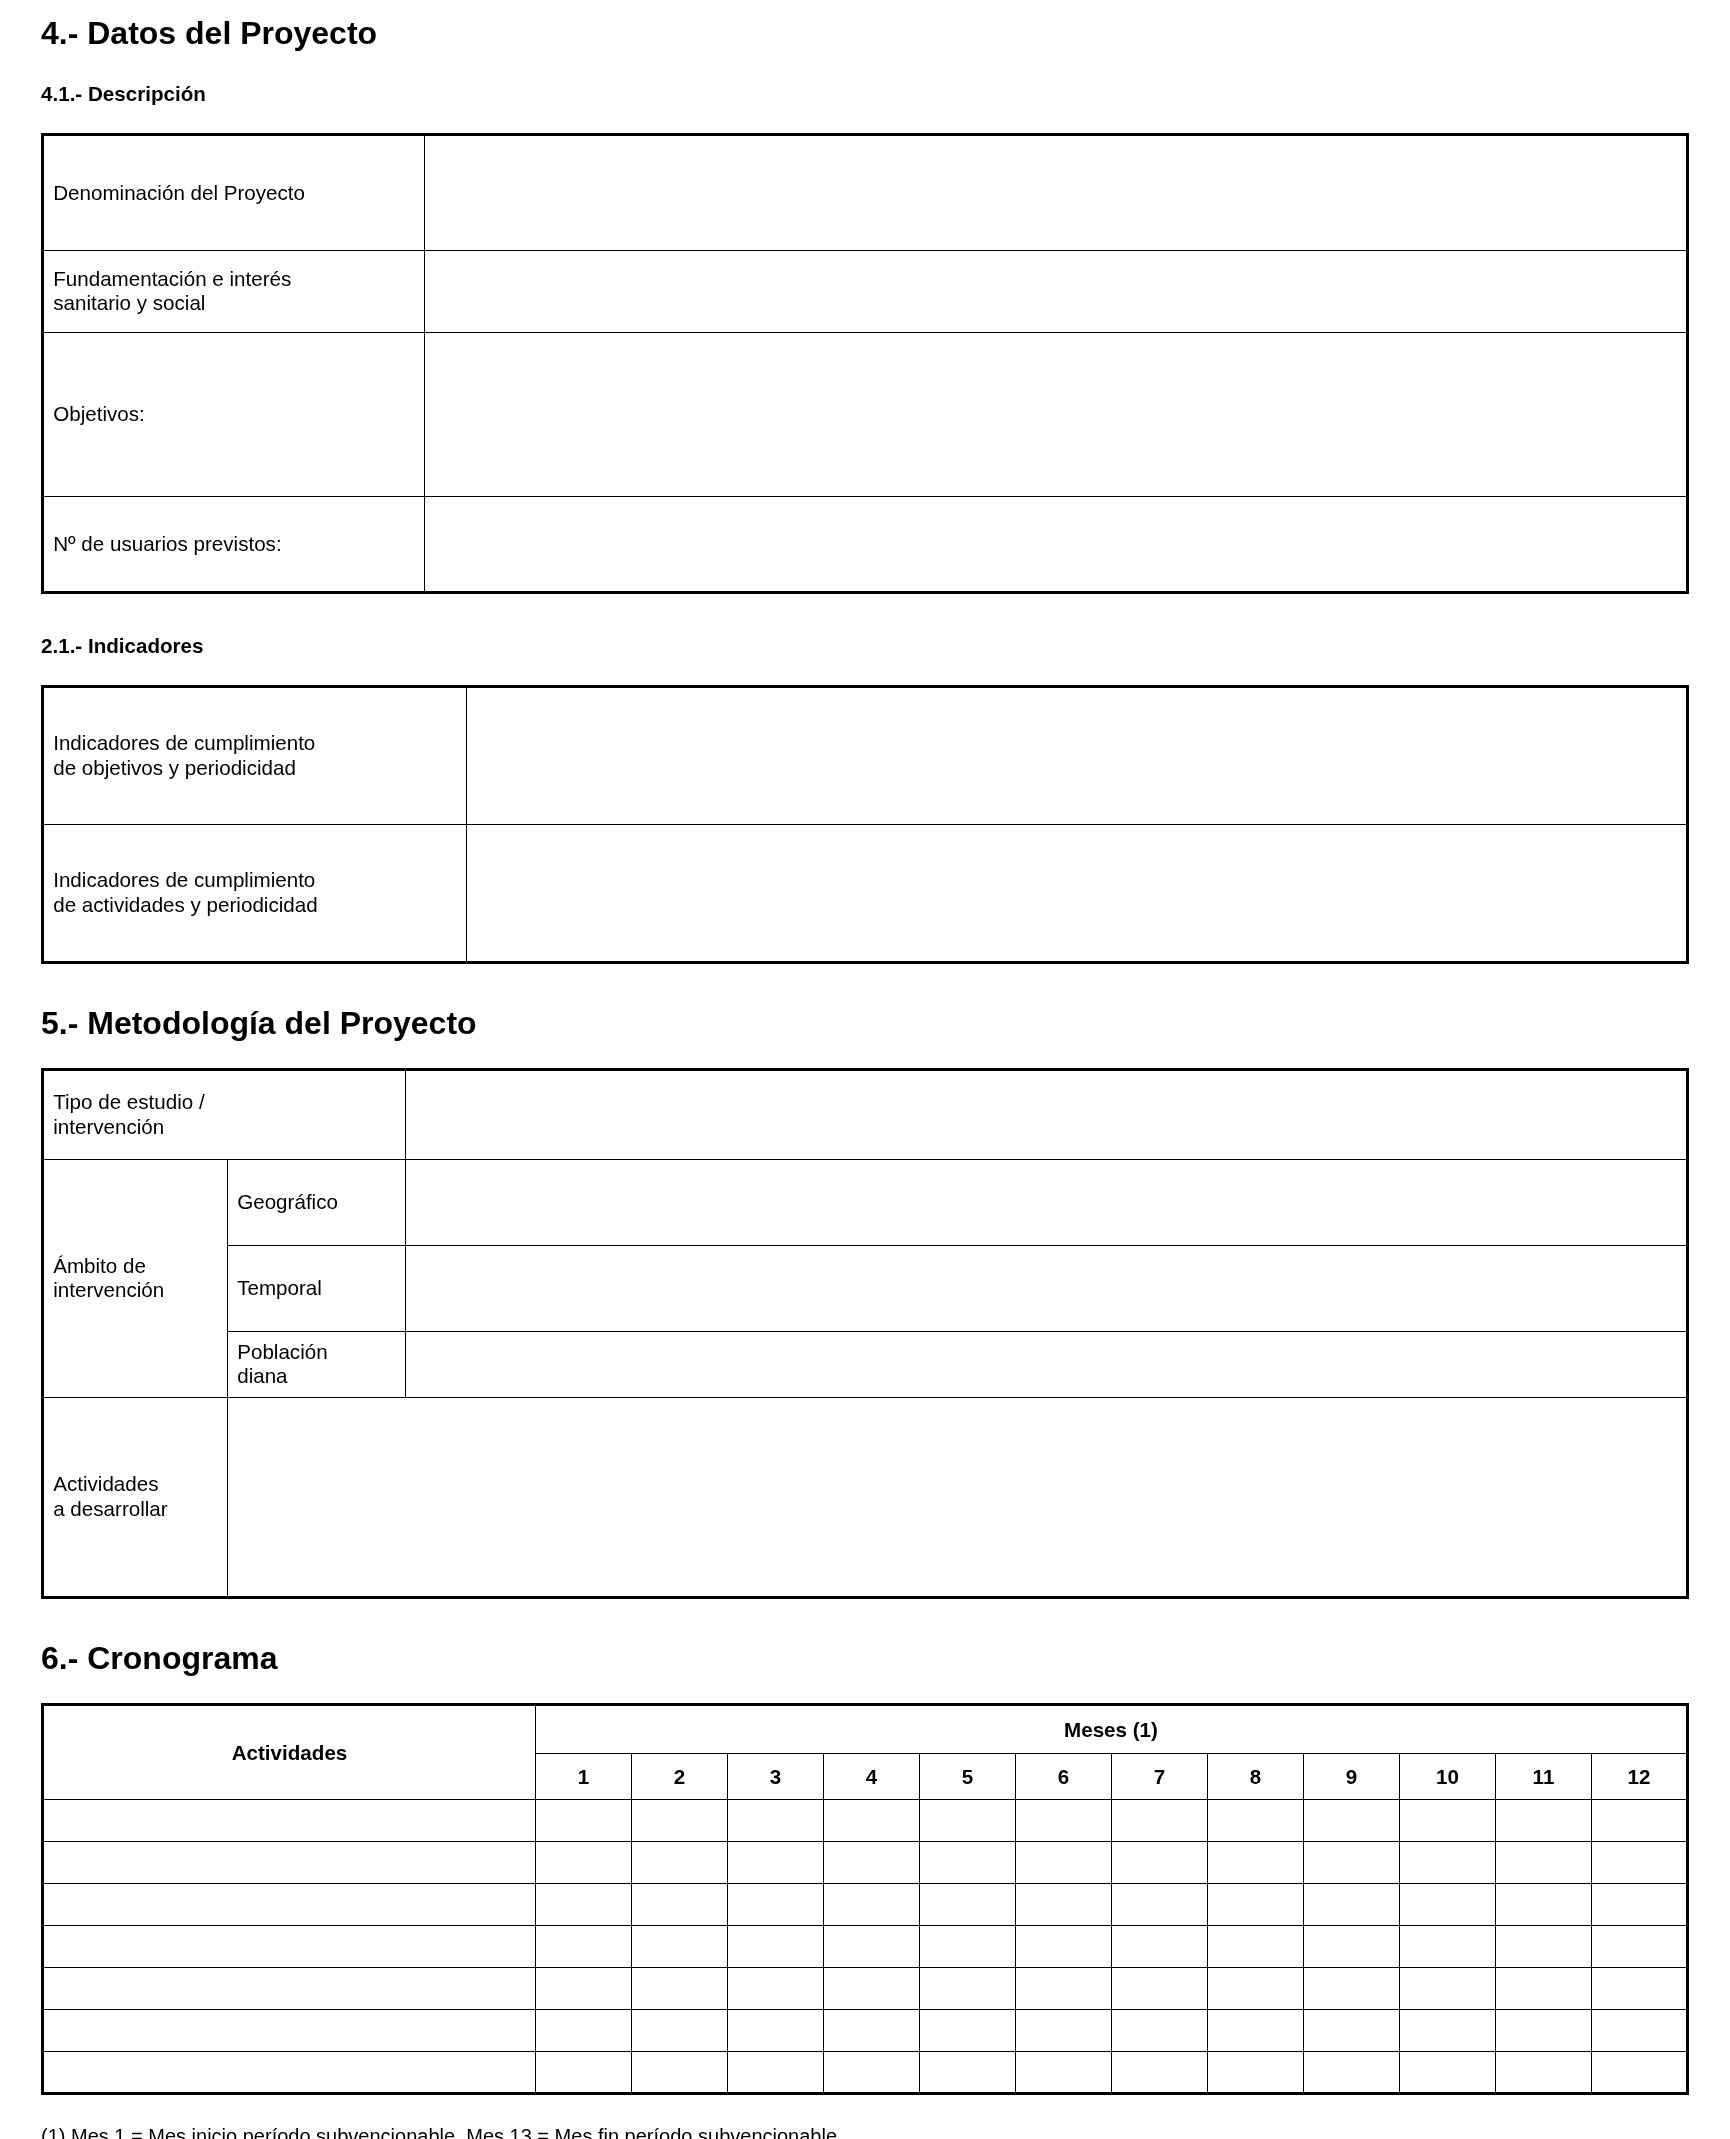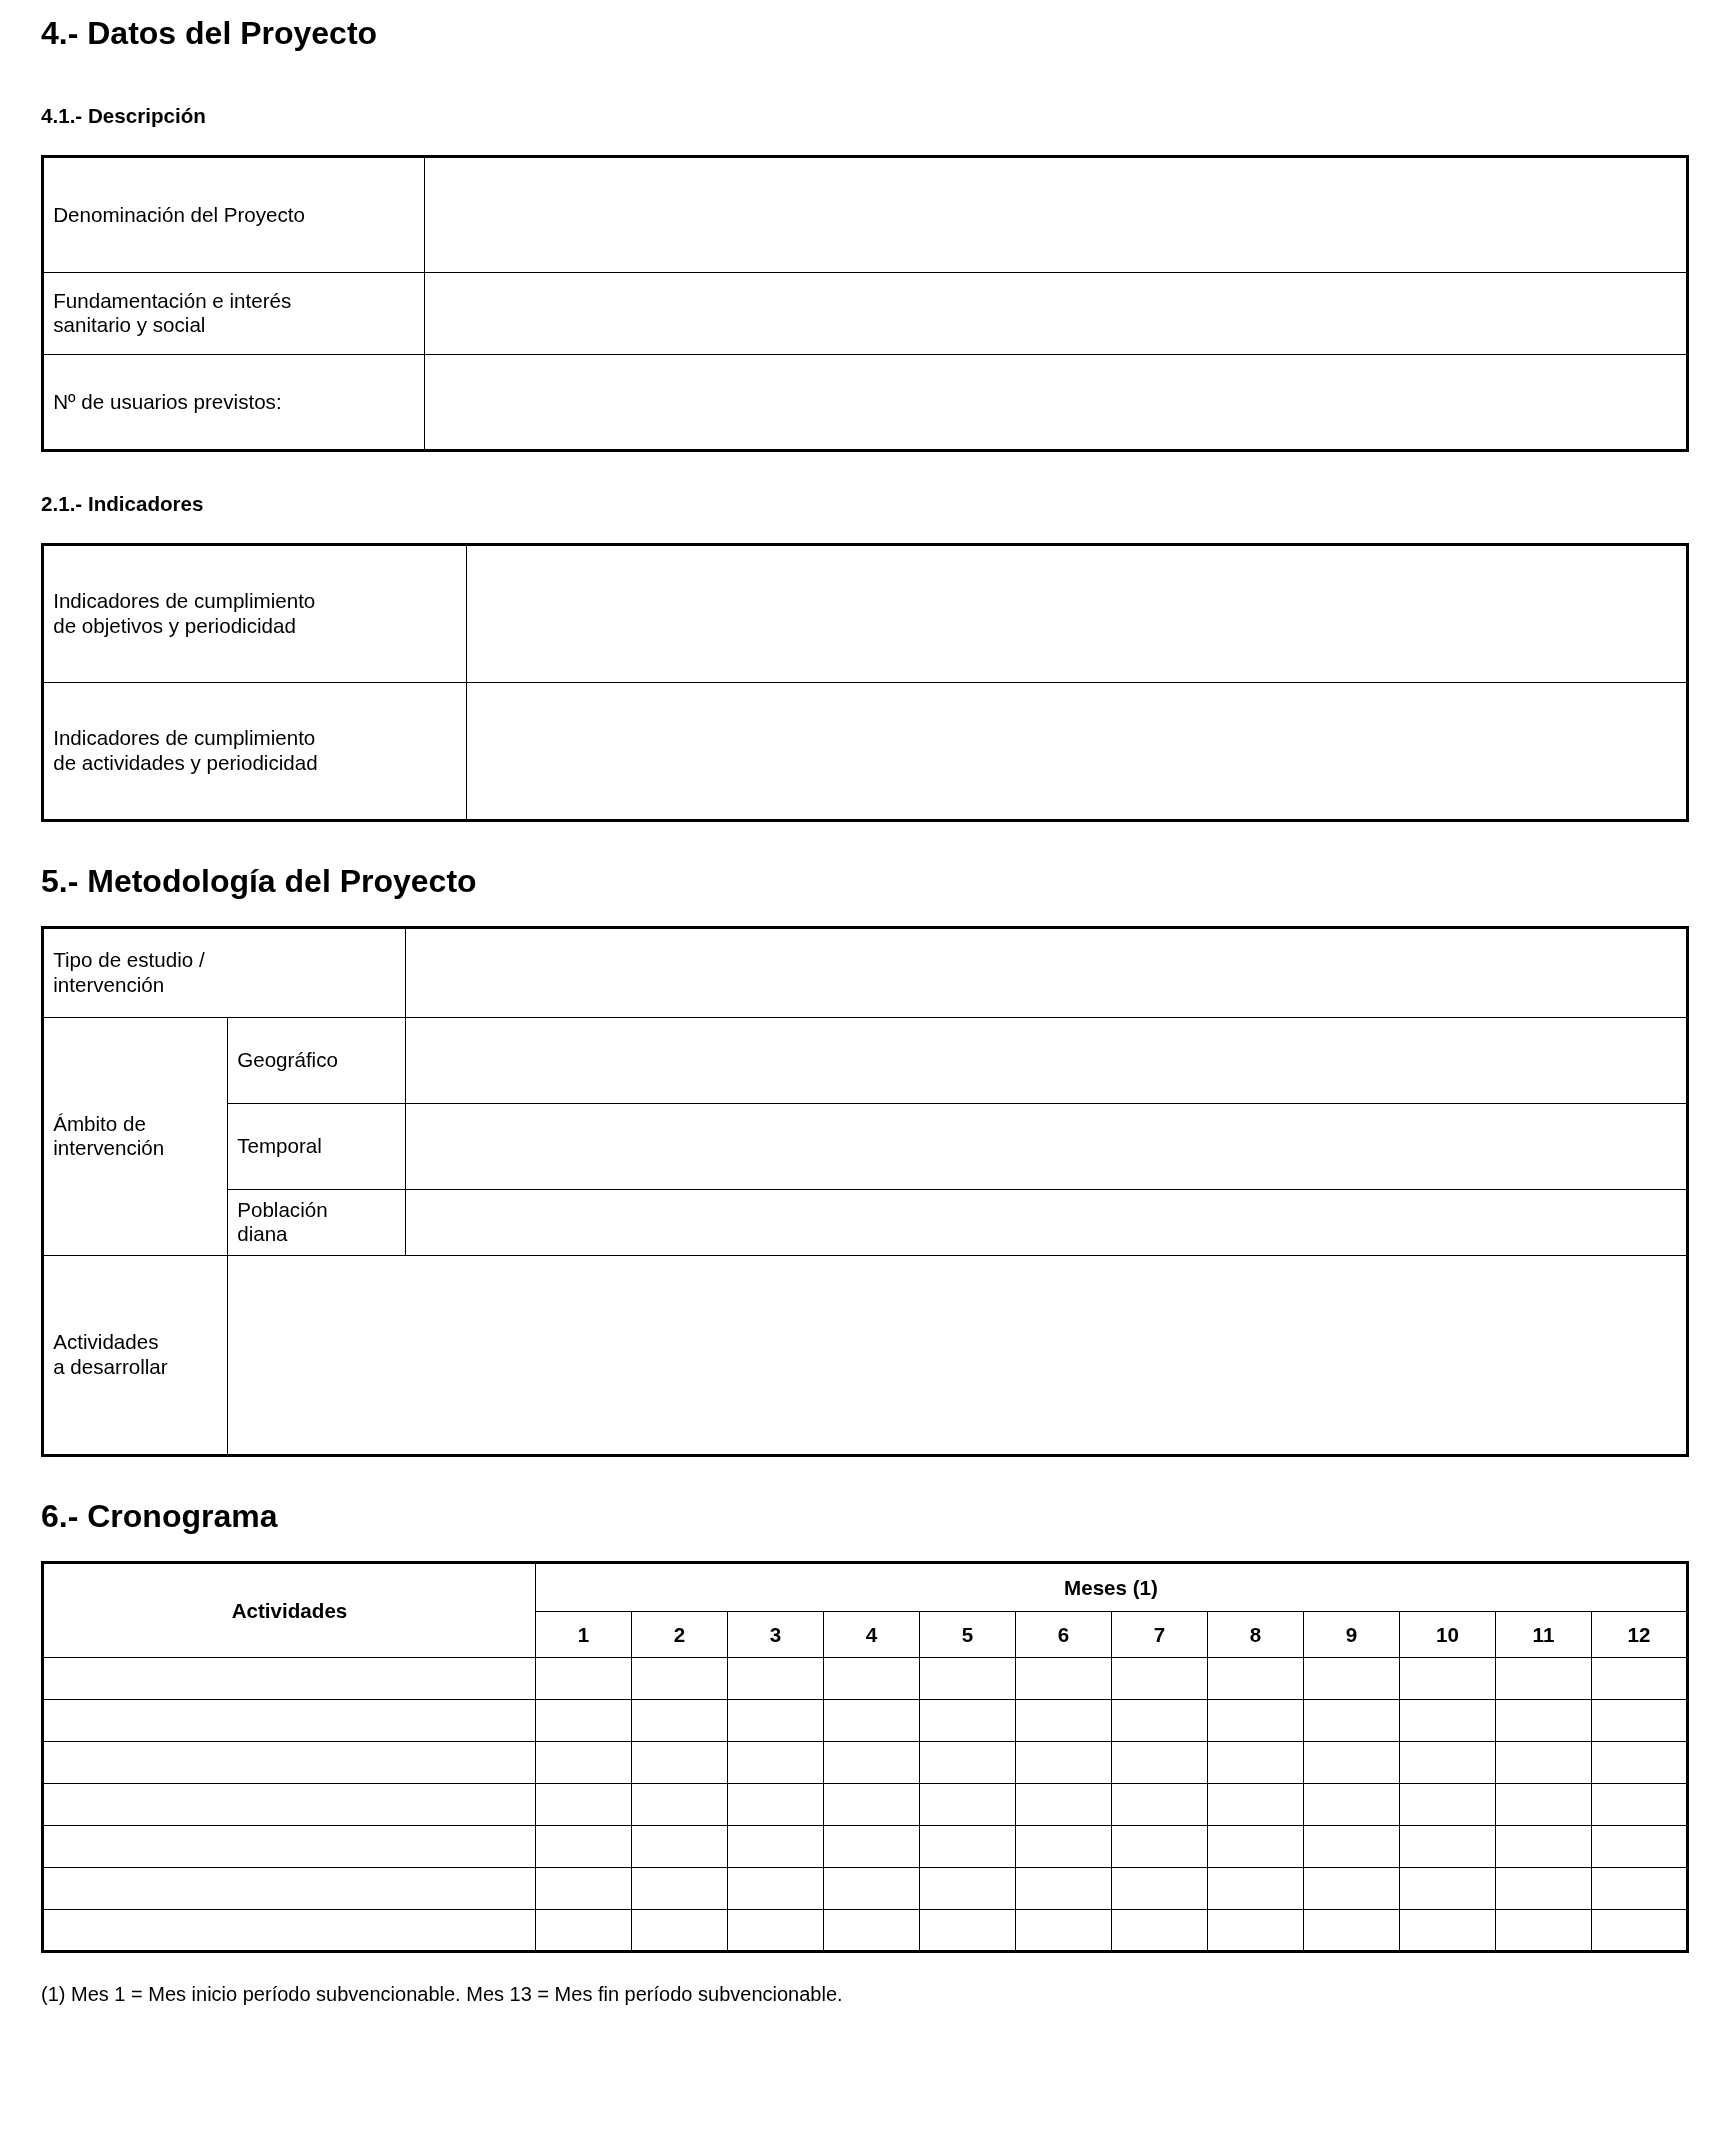--- a/index.html
+++ b/index.html
@@ -10,21 +10,21 @@
     color: #000;
     font-family: "Liberation Sans", sans-serif;
     font-size: 20.6px;
     line-height: 1.2;
   }
   .page { padding: 13.8px 41px 0 41px; }
 
   .h-major { font-size: 32px; font-weight: 700; }
   .h-minor { font-size: 20.6px; font-weight: 700; }
 
-  .mt-sub   { margin-top: 52px; }
+  .mt-sub   { margin-top: 30px; }
   .mt-table { margin-top: 26px; }
   .mt-sec   { margin-top: 40px; }
 
   table {
     width: 100%;
     border-collapse: collapse;
     table-layout: fixed;
     border: 3.1px solid #000;
   }
   td {
@@ -80,20 +80,24 @@
         <col>
       </colgroup>
     <tbody>
         <tr class="t1-r1">
       <td class="pre">Denominación del Proyecto</td>
       <td class="val"></td>
     </tr>
     <tr class="t1-r2">
       <td class="pre">Fundamentación e interés
 sanitario y social</td>
+      <td class="val"></td>
+    </tr>
+    <tr class="t1-r3">
+      <td class="pre">Objetivos:</td>
       <td class="val"></td>
     </tr>
     <tr class="t1-r4">
       <td class="pre">Nº de usuarios previstos:</td>
       <td class="val"></td>
     </tr>
   </tbody>
     </table>
 
   <div class="h-minor mt-sec">2.1.- Indicadores</div>

